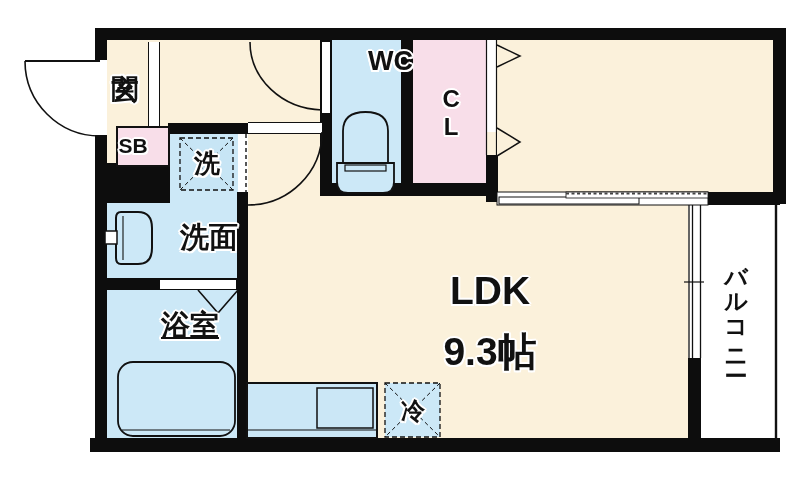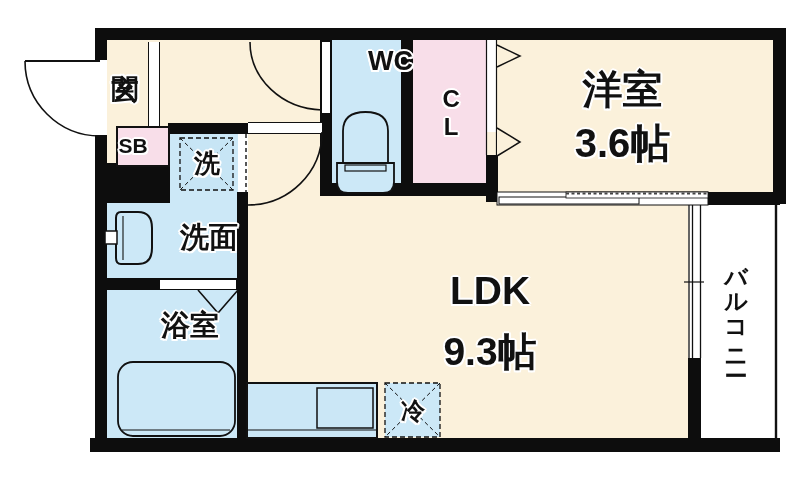--- a/index.html
+++ b/index.html
@@ -132,30 +132,29 @@
 
   <div class="label" style="left:118px;top:134px;width:30px;font-size:21px;">SB</div>
 
   <div class="label" style="left:183px;top:149px;width:48px;font-size:26px;">洗</div>
 
   <div class="label" style="left:332px;top:46px;width:69px;font-size:27px;margin-left:24px;">WC</div>
 
   <div class="label vert" style="left:437px;top:85px;font-size:24px;letter-spacing:1px;">CL</div>
 
   <div class="label" style="left:500px;top:62px;width:245px;font-size:40px;line-height:54px;">
-    <span>洋室</span><br>
-    <span>3.6帖</span>
+    <br>
   </div>
 
   <div class="label" style="left:360px;top:260px;width:260px;font-size:39px;line-height:61px;">
     <span>LDK</span><br>
     <span>9.3帖</span>
   </div>
 
   <div class="label" style="left:164px;top:221px;width:90px;font-size:29px;">洗面</div>
 
-  <div class="label" style="left:145px;top:309px;width:90px;font-size:29px;">浴室</div>
+  <div class="label" style="left:145px;top:309px;width:90px;font-size:29px;text-decoration:underline;">浴室</div>
 
   <div class="label" style="left:394px;top:397px;width:38px;font-size:24px;">冷</div>
 
   <div class="label vert" style="left:723px;top:250px;font-size:23px;letter-spacing:2px;">バルコニー</div>
 
 </div>
 
 </body></html>

